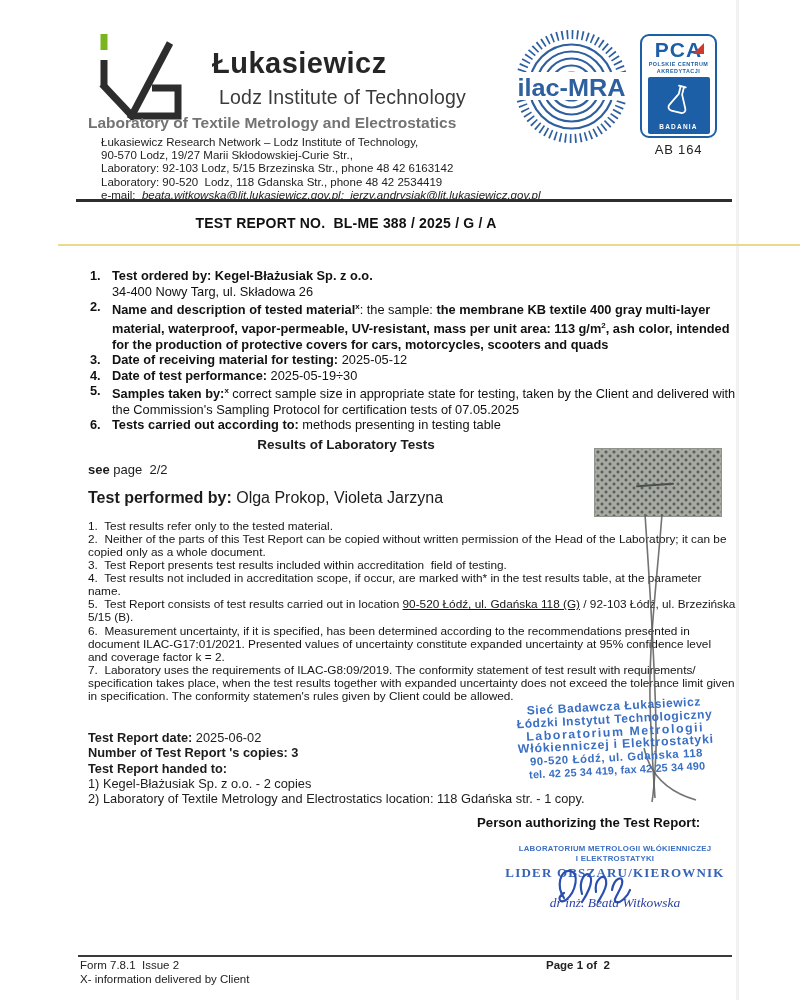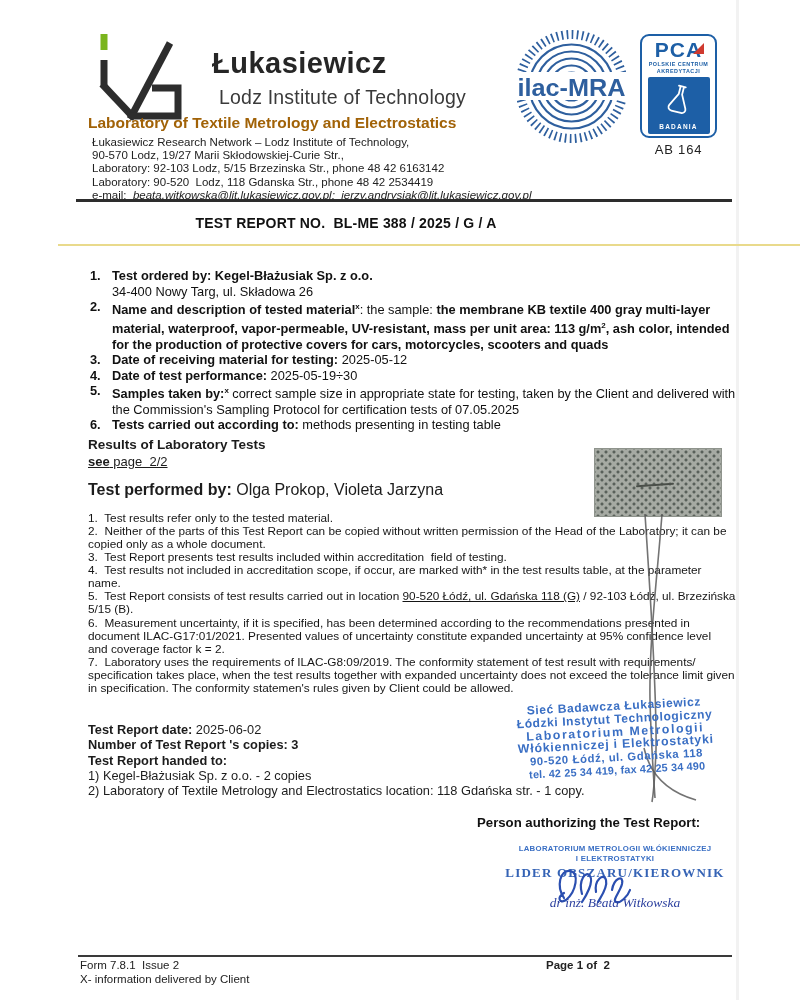--- a/index.html
+++ b/index.html
@@ -8,22 +8,22 @@
     font-family:"Liberation Sans", sans-serif; color:#1c1c1c; overflow:hidden;border-radius:31px;
   }
   [data-bind] { white-space:pre-wrap; }
   .abs { position:absolute; }
   .b { font-weight:700; }
   sup { font-size:0.62em; font-weight:700; }
 
   
   .brand { left:212px; top:47px; font-size:29px; font-weight:700; color:#262626; letter-spacing:0.5px; }
   .brand-sub { left:219px; top:86px; font-size:19.5px; color:#3a3a3a; letter-spacing:0.2px; }
-  .lab-title { left:88px; top:114px; font-size:15.5px; font-weight:700; color:#a16207; }
-  .addr { left:92px; top:136px; font-size:11.5px; line-height:13.2px; color:#222; }
+  .lab-title { left:88px; top:114px; font-size:15.5px; font-weight:700; color:#737373; }
+  .addr { left:101px; top:136px; font-size:11.5px; line-height:13.2px; color:#222; }
   .addr .em { font-style:italic; }
   .hr-dark { left:76px; top:199px; width:656px; height:3px; background:#2d2d2d; }
   .scan-edge { left:736px; top:0; width:3px; height:1000px; background:#ededed; opacity:.7; }
 
   
   .ilac { left:512px; top:27px; }
   .pca { left:640px; top:34px; width:77px; height:104px; border:2.5px solid #1d5fa6; border-radius:9px;
          background:#fff; box-sizing:border-box; text-align:center; }
   .pca-acro { position:relative; display:inline-block; margin-top:3px; font-size:21px; font-weight:800;
               color:#1d5fa6; letter-spacing:1px; line-height:22px;}
@@ -36,22 +36,22 @@
   .pca-cat { position:absolute; bottom:4px; left:0; right:0; font-size:6.5px; font-weight:700; letter-spacing:1.2px; }
   .ab-num { left:640px; top:142px; width:77px; text-align:center; font-size:13px; color:#222; letter-spacing:0.8px; }
 
   
   .main { left:88px; top:215px; width:648px; }
   .title-line { width:516px; text-align:center; font-size:14px; font-weight:700; letter-spacing:0.2px; color:#111; }
   .hr-yellow { position:absolute; left:-30px; top:29px; width:742px; height:1.5px; background:#e9da8c; }
   .list { margin-top:37px; font-size:12.8px; line-height:15.5px; color:#111; }
   .item { position:relative; padding-left:24px; }
   .item .no { position:absolute; left:2px; font-weight:700; }
-  .results-heading { margin-top:4px; width:516px; font-size:13.5px; font-weight:700; }
-  .see-line { margin-top:2px; font-size:13px;text-decoration:underline; }
+  .results-heading { margin-top:4px; width:516px; text-align:center; font-size:13.5px; font-weight:700; }
+  .see-line { margin-top:10px; font-size:13px; }
   .performed { margin-top:12px; font-size:16px; }
   .notes { margin-top:13px; font-size:11.8px; line-height:13.1px; color:#151515; }
   .notes .u { text-decoration:underline; }
   .issue { margin-top:27px; font-size:12.8px; line-height:15.3px; }
 
   
   .swatch { left:594px; top:448px; width:128px; height:69px;
     background-color:#a6aaa3;
     background-image: radial-gradient(circle, #59605a 1.4px, transparent 1.7px),
                       radial-gradient(circle, #59605a 1.4px, transparent 1.7px);

